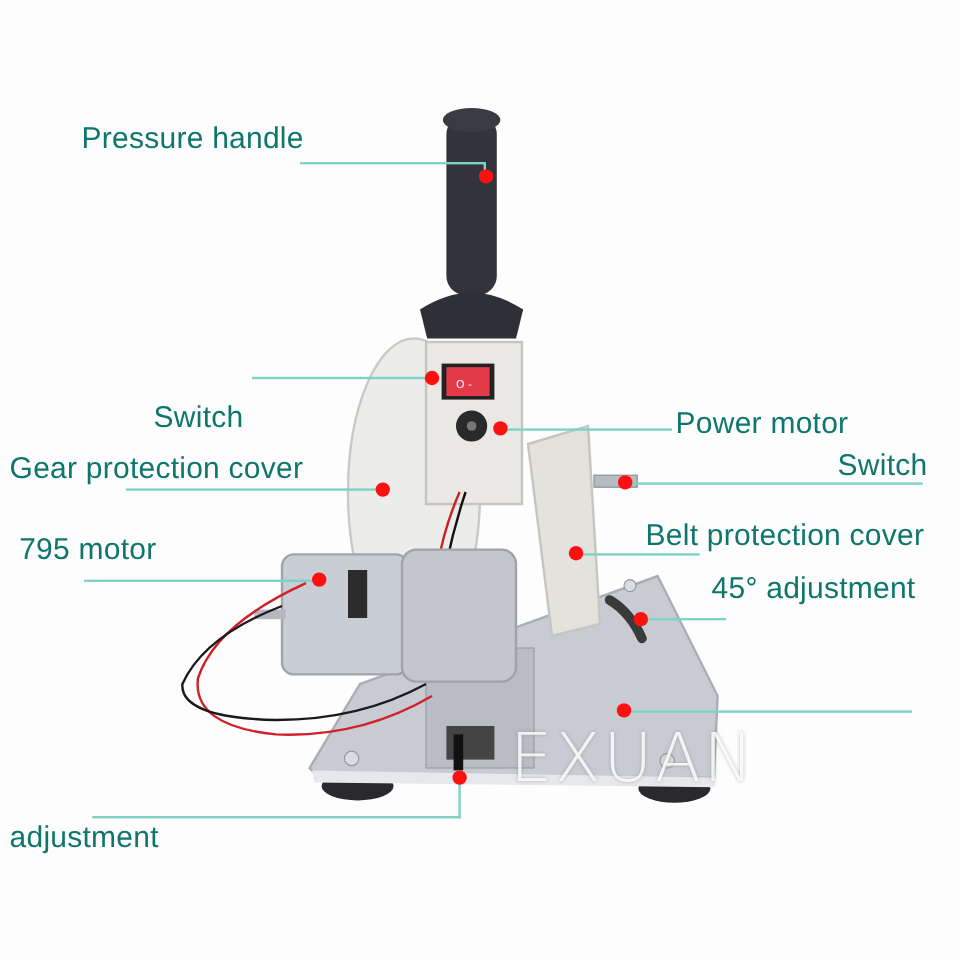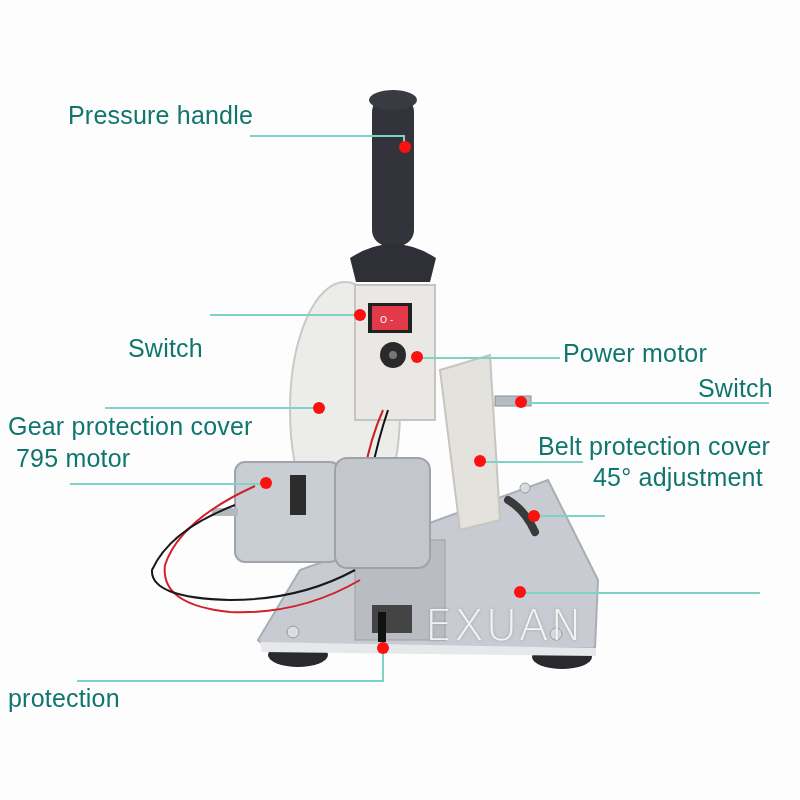--- a/index.html
+++ b/index.html
@@ -3,21 +3,21 @@
 <meta charset="utf-8">
 <style>
   html, body { margin:0; padding:0; }
   body { width:800px; height:800px; background:#ffffff; position:relative; overflow:hidden; font-family:"Liberation Sans", sans-serif; }
   .canvas { position:absolute; left:0; top:0; width:800px; height:800px; background:#fdfdfd; }
   .label { position:absolute; color:#0f766e; font-size:25px; line-height:29px; white-space:nowrap; letter-spacing:0.2px; }
   .leader { position:absolute; background:#7fd3c6; height:2px; }
   .vleader { position:absolute; background:#7fd3c6; width:2px; }
   .dot { position:absolute; width:12px; height:12px; border-radius:50%; background:#ff1010; }
   svg.machine { position:absolute; left:0; top:0; }
-  .watermark { position:absolute; left:425px; top:600px; font-size:43px; color:rgba(255,255,255,0.85); letter-spacing:2px; text-shadow:0 0 3px rgba(120,120,120,0.5); font-family:"DejaVu Sans", sans-serif; font-weight:300; }
+  .watermark { position:absolute; left:425px; top:600px; font-size:56px; color:rgba(255,255,255,0.85); letter-spacing:2px; text-shadow:0 0 3px rgba(120,120,120,0.5); font-family:"DejaVu Sans", sans-serif; font-weight:300; }
 </style>
 </head>
 <body>
 
 <div class="canvas">
 
   <svg class="machine" width="800" height="800" viewBox="0 0 800 800">
 
     <ellipse cx="298" cy="655" rx="30" ry="12" fill="#2a2a2e"></ellipse>
     <ellipse cx="562" cy="657" rx="30" ry="12" fill="#2a2a2e"></ellipse>
@@ -69,42 +69,42 @@
   <div class="dot" style="left:399px; top:141px;"></div>
 
   <div class="label" style="left:128px; top:290px;margin-top:44px;">Switch</div>
   <div class="leader" style="left:210px; top:314px; width:148px;"></div>
   <div class="dot" style="left:354px; top:309px;"></div>
 
   <div class="label" style="left:563px; top:339px;">Power motor</div>
   <div class="leader" style="left:418px; top:357px; width:142px;"></div>
   <div class="dot" style="left:411px; top:351px;"></div>
 
-  <div class="label" style="left:8px; top:376px;margin-top:36px;">Gear protection cover</div>
+  <div class="label" style="left:8px; top:376px;">Gear protection cover</div>
   <div class="leader" style="left:105px; top:407px; width:212px;"></div>
   <div class="dot" style="left:313px; top:402px;"></div>
 
   <div class="label" style="left:698px; top:374px;">Switch</div>
   <div class="leader" style="left:525px; top:402px; width:244px;"></div>
   <div class="dot" style="left:515px; top:396px;"></div>
 
   <div class="label" style="left:16px; top:444px;">795 motor</div>
   <div class="leader" style="left:70px; top:483px; width:190px;"></div>
   <div class="dot" style="left:260px; top:477px;"></div>
 
   <div class="label" style="left:538px; top:432px;">Belt protection cover</div>
   <div class="leader" style="left:485px; top:461px; width:98px;"></div>
   <div class="dot" style="left:474px; top:455px;"></div>
 
-  <div class="label" style="left:593px; top:463px;">45° adjustment</div>
+  <div class="label" style="left:593px; top:476px;">45° adjustment</div>
   <div class="leader" style="left:540px; top:515px; width:65px;"></div>
   <div class="dot" style="left:528px; top:510px;"></div>
 
   <div class="leader" style="left:525px; top:592px; width:235px;"></div>
   <div class="dot" style="left:514px; top:586px;"></div>
 
-  <div class="label" style="left:8px; top:684px;">protection</div>
+  <div class="label" style="left:8px; top:684px;">adjustment</div>
   <div class="leader" style="left:77px; top:680px; width:307px;"></div>
   <div class="vleader" style="left:382px; top:650px; height:32px;"></div>
   <div class="dot" style="left:377px; top:642px;"></div>
 
   <div class="watermark">EXUAN</div>
 </div>
 
 </body></html>

